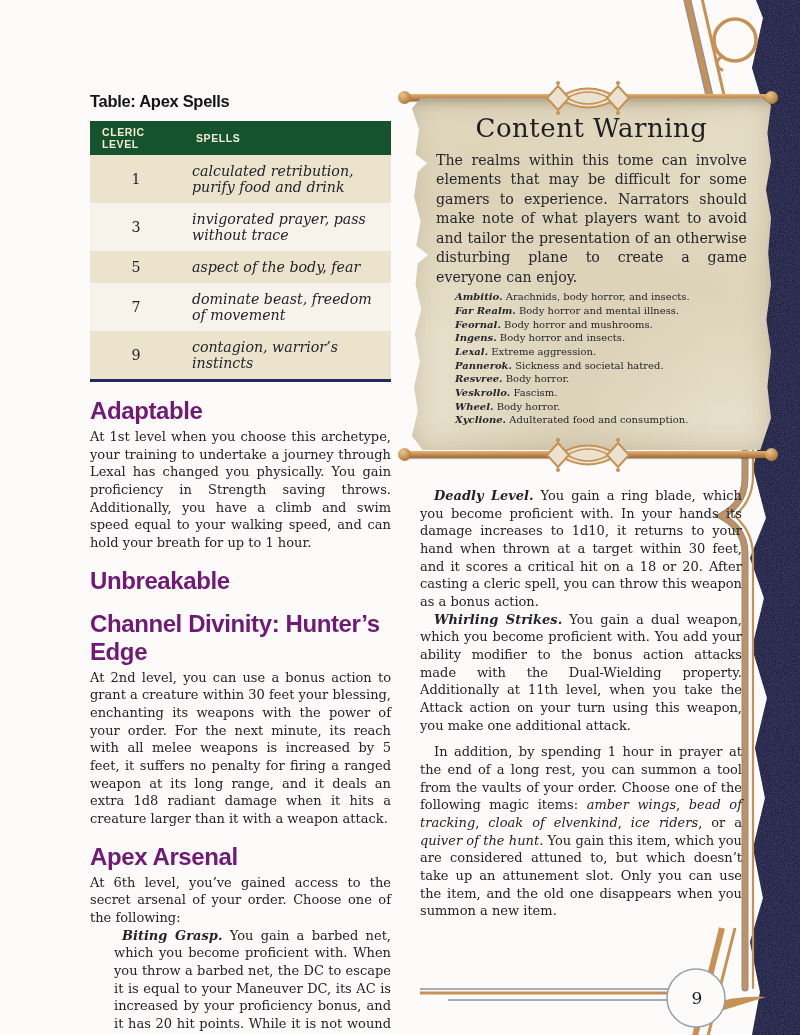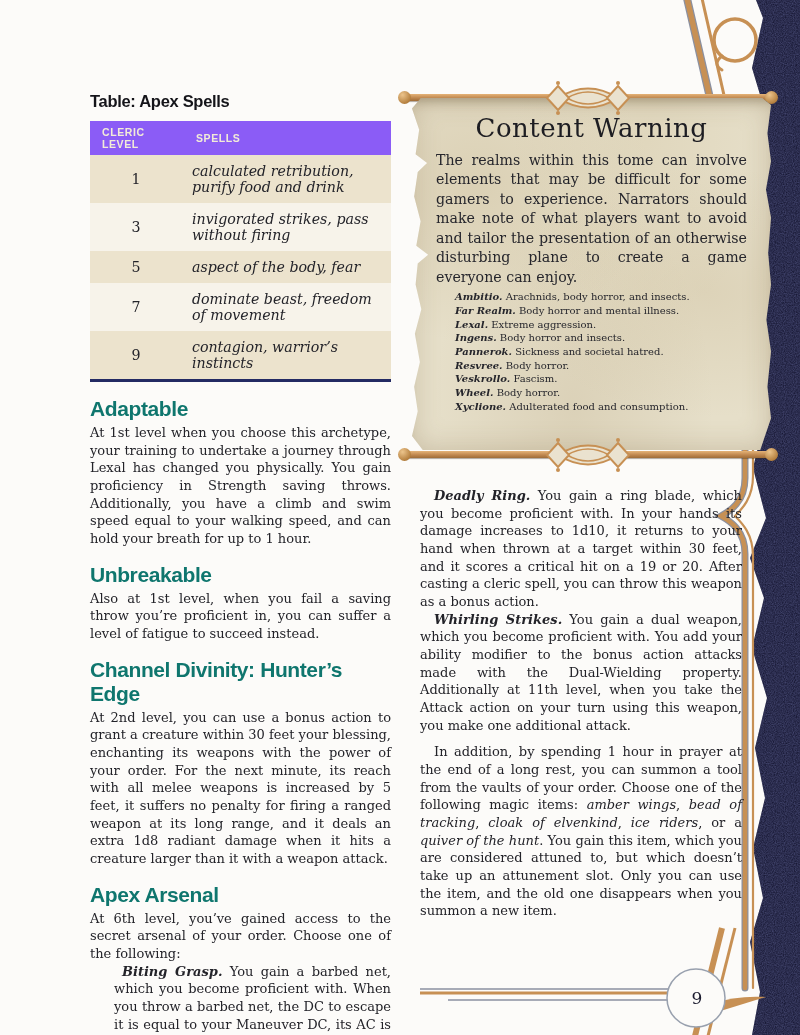--- a/index.html
+++ b/index.html
@@ -5,32 +5,32 @@
   html,body{margin:0;padding:0;background:#fcfbf9;}
   .page{position:relative;width:800px;height:1035px;background:#fcfbf9;overflow:hidden;
         font-family:"DejaVu Serif","Liberation Serif",serif;color:#232329;}
   .deco-svg{position:absolute;left:0;top:0;z-index:1;pointer-events:none;}
 
   
   .col-left{position:absolute;left:90px;top:92px;width:301px;z-index:2;}
   .table-title{font-family:"Liberation Sans",sans-serif;font-weight:700;font-size:16.5px;
                letter-spacing:-0.3px;color:#141419;margin-bottom:10px;}
   table.spells{border-collapse:collapse;width:100%;border-bottom:3px solid #232a63;}
-  table.spells th{background:#8b5cf6;color:#f2ebd8;font-family:"Liberation Sans",sans-serif;
+  table.spells th{background:#14532d;color:#f2ebd8;font-family:"Liberation Sans",sans-serif;
        font-size:10.5px;letter-spacing:0.6px;text-transform:uppercase;text-align:left;
        padding:5px 8px;font-weight:700;}
   table.spells th.lvl{width:78px;padding-left:12px;}
   table.spells td{font-size:14.2px;padding:8px 10px 8px 4px;vertical-align:middle;}
   table.spells td.lvl{text-align:center;width:78px;font-style:normal;}
   table.spells td.sp{font-style:italic;margin-left:44px;}
   table.spells tr.dark{background:#ece3cd;}
   table.spells tr.light{background:#f7f3ea;}
 
-  h3.feat{font-family:"Liberation Sans",sans-serif;font-weight:700;font-size:21px;
-          letter-spacing:-0.4px;color:#0f766e;margin:15px 0 3px 0;}
+  h3.feat{font-family:"Liberation Sans",sans-serif;font-weight:700;font-size:24px;
+          letter-spacing:-0.4px;color:#701a75;margin:15px 0 3px 0;}
   p.body{font-size:13px;line-height:1.36;margin:0;text-align:justify;}
   p.hang{margin-left:24px;text-indent:8px;}
   .seg-bi{font-weight:700;font-style:italic;}
   .seg-i{font-style:italic;}
 
   
   .col-right{position:absolute;left:420px;top:487px;width:322px;z-index:2;}
   .col-right p.body{text-indent:14px;}
   .col-right p.last{margin-top:9px;}
 
@@ -127,42 +127,41 @@
           <th>Spells</th>
         </tr>
       </thead>
       <tbody>
         <tr class="dark">
           <td class="lvl">1</td>
           <td class="sp">calculated retribution, purify food and drink</td>
         </tr>
         <tr class="light">
           <td class="lvl">3</td>
-          <td class="sp">invigorated strikes, pass without firing</td>
+          <td class="sp">invigorated prayer, pass without trace</td>
         </tr>
         <tr class="dark">
           <td class="lvl">5</td>
           <td class="sp">aspect of the body, fear</td>
         </tr>
         <tr class="light">
           <td class="lvl">7</td>
           <td class="sp">dominate beast, freedom of movement</td>
         </tr>
         <tr class="dark">
           <td class="lvl">9</td>
           <td class="sp">contagion, warrior’s instincts</td>
         </tr>
       </tbody>
     </table>
 
     <h3 class="feat">Adaptable</h3>
     <p class="body">At 1st level when you choose this archetype, your training to undertake a journey through Lexal has changed you physically. You gain proficiency in Strength saving throws. Additionally, you have a climb and swim speed equal to your walking speed, and can hold your breath for up to 1 hour.</p>
 
     <h3 class="feat">Unbreakable</h3>
-    <p class="body">Also at 1st level, when you fail a saving throw you’re proficient in, you can suffer a level of fatigue to succeed instead.</p>
 
     <h3 class="feat">Channel Divinity: Hunter’s Edge</h3>
     <p class="body">At 2nd level, you can use a bonus action to grant a creature within 30 feet your blessing, enchanting its weapons with the power of your order. For the next minute, its reach with all melee weapons is increased by 5 feet, it suffers no penalty for firing a ranged weapon at its long range, and it deals an extra 1d8 radiant damage when it hits a creature larger than it with a weapon attack.</p>
 
     <h3 class="feat">Apex Arsenal</h3>
     <p class="body">At 6th level, you’ve gained access to the secret arsenal of your order. Choose one of the following:</p>
 
     <p class="body hang"><span class="seg-bi">Biting Grasp.</span><span> You gain a barbed net, which you become proficient with. When you throw a barbed net, the DC to escape it is equal to your Maneuver DC, its AC is increased by your proficiency bonus, and it has 20 hit points. While it is not wound around a creature you can recall the net to your hand as a bonus action, which also automatically repacks it.</span></p>
   </div>
 
@@ -180,22 +179,23 @@
       <circle cx="78" cy="5" r="2" fill="#c79054"></circle>
         <circle cx="78" cy="35" r="2" fill="#c79054"></circle>
     </svg>
 
     <div class="parchment">
       <div class="cw-title">Content Warning</div>
       <p class="cw-intro">The realms within this tome can involve elements that may be difficult for some gamers to experience. Narrators should make note of what players want to avoid and tailor the presentation of an otherwise disturbing plane to create a game everyone can enjoy.</p>
 
       <div class="cw-entry"><span class="seg-bi">Ambitio.</span><span> Arachnids, body horror, and insects.</span></div>
       <div class="cw-entry"><span class="seg-bi">Far Realm.</span><span> Body horror and mental illness.</span></div>
+      <div class="cw-entry"><span class="seg-bi">Feornal.</span><span> Body horror and mushrooms.</span></div>
+      <div class="cw-entry"><span class="seg-bi">Ingens.</span><span> Body horror and insects.</span></div>
       <div class="cw-entry"><span class="seg-bi">Lexal.</span><span> Extreme aggression.</span></div>
-      <div class="cw-entry"><span class="seg-bi">Ingens.</span><span> Body horror and insects.</span></div>
       <div class="cw-entry"><span class="seg-bi">Pannerok.</span><span> Sickness and societal hatred.</span></div>
       <div class="cw-entry"><span class="seg-bi">Resvree.</span><span> Body horror.</span></div>
       <div class="cw-entry"><span class="seg-bi">Veskrollo.</span><span> Fascism.</span></div>
       <div class="cw-entry"><span class="seg-bi">Wheel.</span><span> Body horror.</span></div>
       <div class="cw-entry"><span class="seg-bi">Xyclione.</span><span> Adulterated food and consumption.</span></div>
     </div>
 
     <div class="rod bottom"></div>
 
     <svg class="knot bottom" width="96" height="40" viewBox="0 0 96 40">
@@ -204,18 +204,18 @@
       <path d="M18,8 L29,20 L18,32 L7,20 Z" fill="#eae2cf" stroke="#c79054" stroke-width="2"></path>
       <path d="M78,8 L89,20 L78,32 L67,20 Z" fill="#eae2cf" stroke="#c79054" stroke-width="2"></path>
       <circle cx="18" cy="5" r="2" fill="#c79054"></circle>
         <circle cx="18" cy="35" r="2" fill="#c79054"></circle>
       <circle cx="78" cy="5" r="2" fill="#c79054"></circle>
         <circle cx="78" cy="35" r="2" fill="#c79054"></circle>
     </svg>
   </div>
 
   <div class="col-right">
-    <p class="body"><span class="seg-bi">Deadly Ring.</span><span> You gain a ring blade, which you become proficient with. In your hands its damage increases to 1d10, it returns to your hand when thrown at a target within 30 feet, and it scores a critical hit on a 19 or 20. After casting a cleric spell, you can throw this weapon as a bonus action.</span></p>
+    <p class="body"><span class="seg-bi">Deadly Level.</span><span> You gain a ring blade, which you become proficient with. In your hands its damage increases to 1d10, it returns to your hand when thrown at a target within 30 feet, and it scores a critical hit on a 18 or 20. After casting a cleric spell, you can throw this weapon as a bonus action.</span></p>
     <p class="body"><span class="seg-bi">Whirling Strikes.</span><span> You gain a dual weapon, which you become proficient with. You add your ability modifier to the bonus action attacks made with the Dual-Wielding property. Additionally at 11th level, when you take the Attack action on your turn using this weapon, you make one additional attack.</span></p>
     <p class="body last"><span>In addition, by spending 1 hour in prayer at the end of a long rest, you can summon a tool from the vaults of your order. Choose one of the following magic items: </span><span class="seg-i">amber wings</span><span>, </span><span class="seg-i">bead of tracking</span><span>, </span><span class="seg-i">cloak of elvenkind</span><span>, </span><span class="seg-i">ice riders</span><span>, or a </span><span class="seg-i">quiver of the hunt</span><span>. You gain this item, which you are considered attuned to, but which doesn’t take up an attunement slot. Only you can use the item, and the old one disappears when you summon a new item.</span></p>
   </div>
 
 </div>
 
 </body></html>

